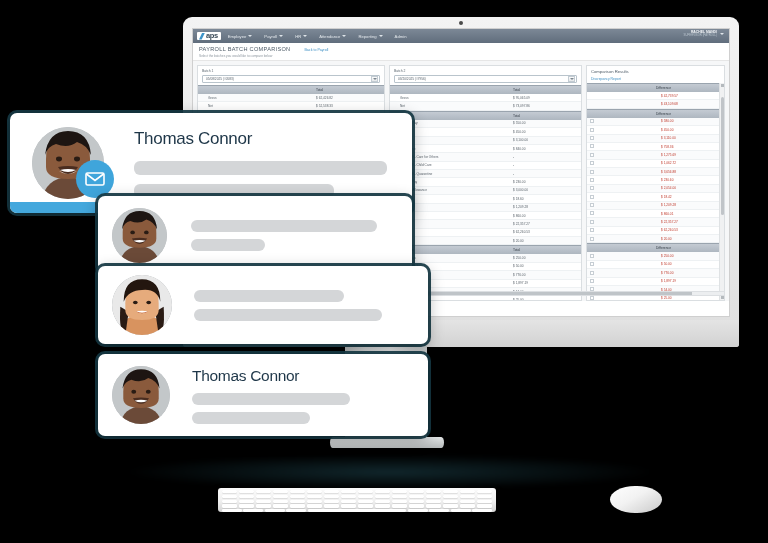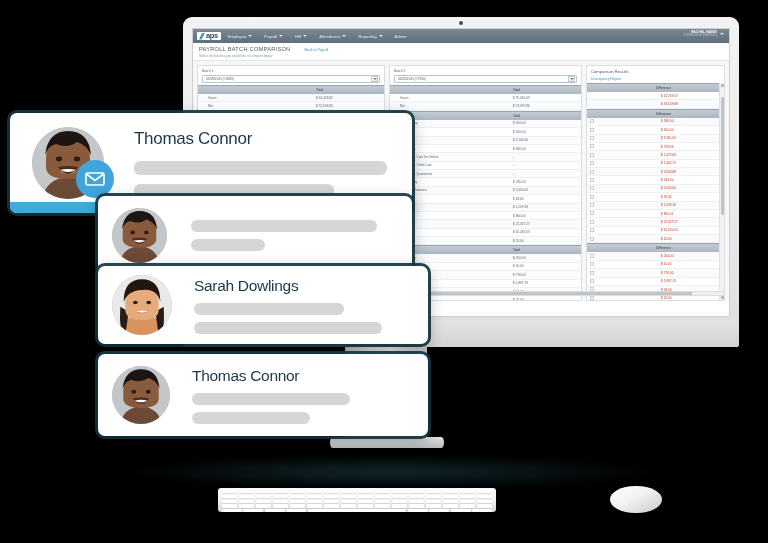--- a/index.html
+++ b/index.html
@@ -756,21 +756,20 @@
       <path d="M62 38 Q64 70 56 72 L52 44 Z" fill="#2a1b14"></path>
       <path d="M16 34 Q16 8 36 8 Q56 8 56 34 L56 42 Q56 54 36 54 Q16 54 16 42 Z" fill="#e6ab7c"></path>
       <path d="M14 32 Q14 5 36 5 Q58 5 58 32 Q54 16 36 18 Q20 18 14 32 Z" fill="#23160f"></path>
       <ellipse cx="28" cy="33" rx="2.8" ry="2.2" fill="#2a1c14"></ellipse>
       <ellipse cx="44" cy="33" rx="2.8" ry="2.2" fill="#2a1c14"></ellipse>
       <path d="M28 43 Q36 48 44 43 Q40 46 36 46 Q32 46 28 43 Z" fill="#a8422f"></path>
       <path d="M29 43.5 Q36 42 43 43.5 Q39.5 45 36 45 Q32.5 45 29 43.5 Z" fill="#ffffff"></path>
     </svg>
   </div>
   <div class="content">
-    <div class="name">Sarah Dowlings</div>
     <div class="bar" style="width:150px;height:12px"></div>
     <div class="bar" style="width:188px;height:12px"></div>
   </div>
 </div>
 
 <div class="card" id="card4">
   <div class="avatar">
     <svg width="58" height="58" viewBox="0 0 72 72">
       <circle cx="36" cy="36" r="36" fill="#c3c7c9"></circle>
       <ellipse cx="36" cy="72" rx="25" ry="22" fill="#6b4a38"></ellipse>

